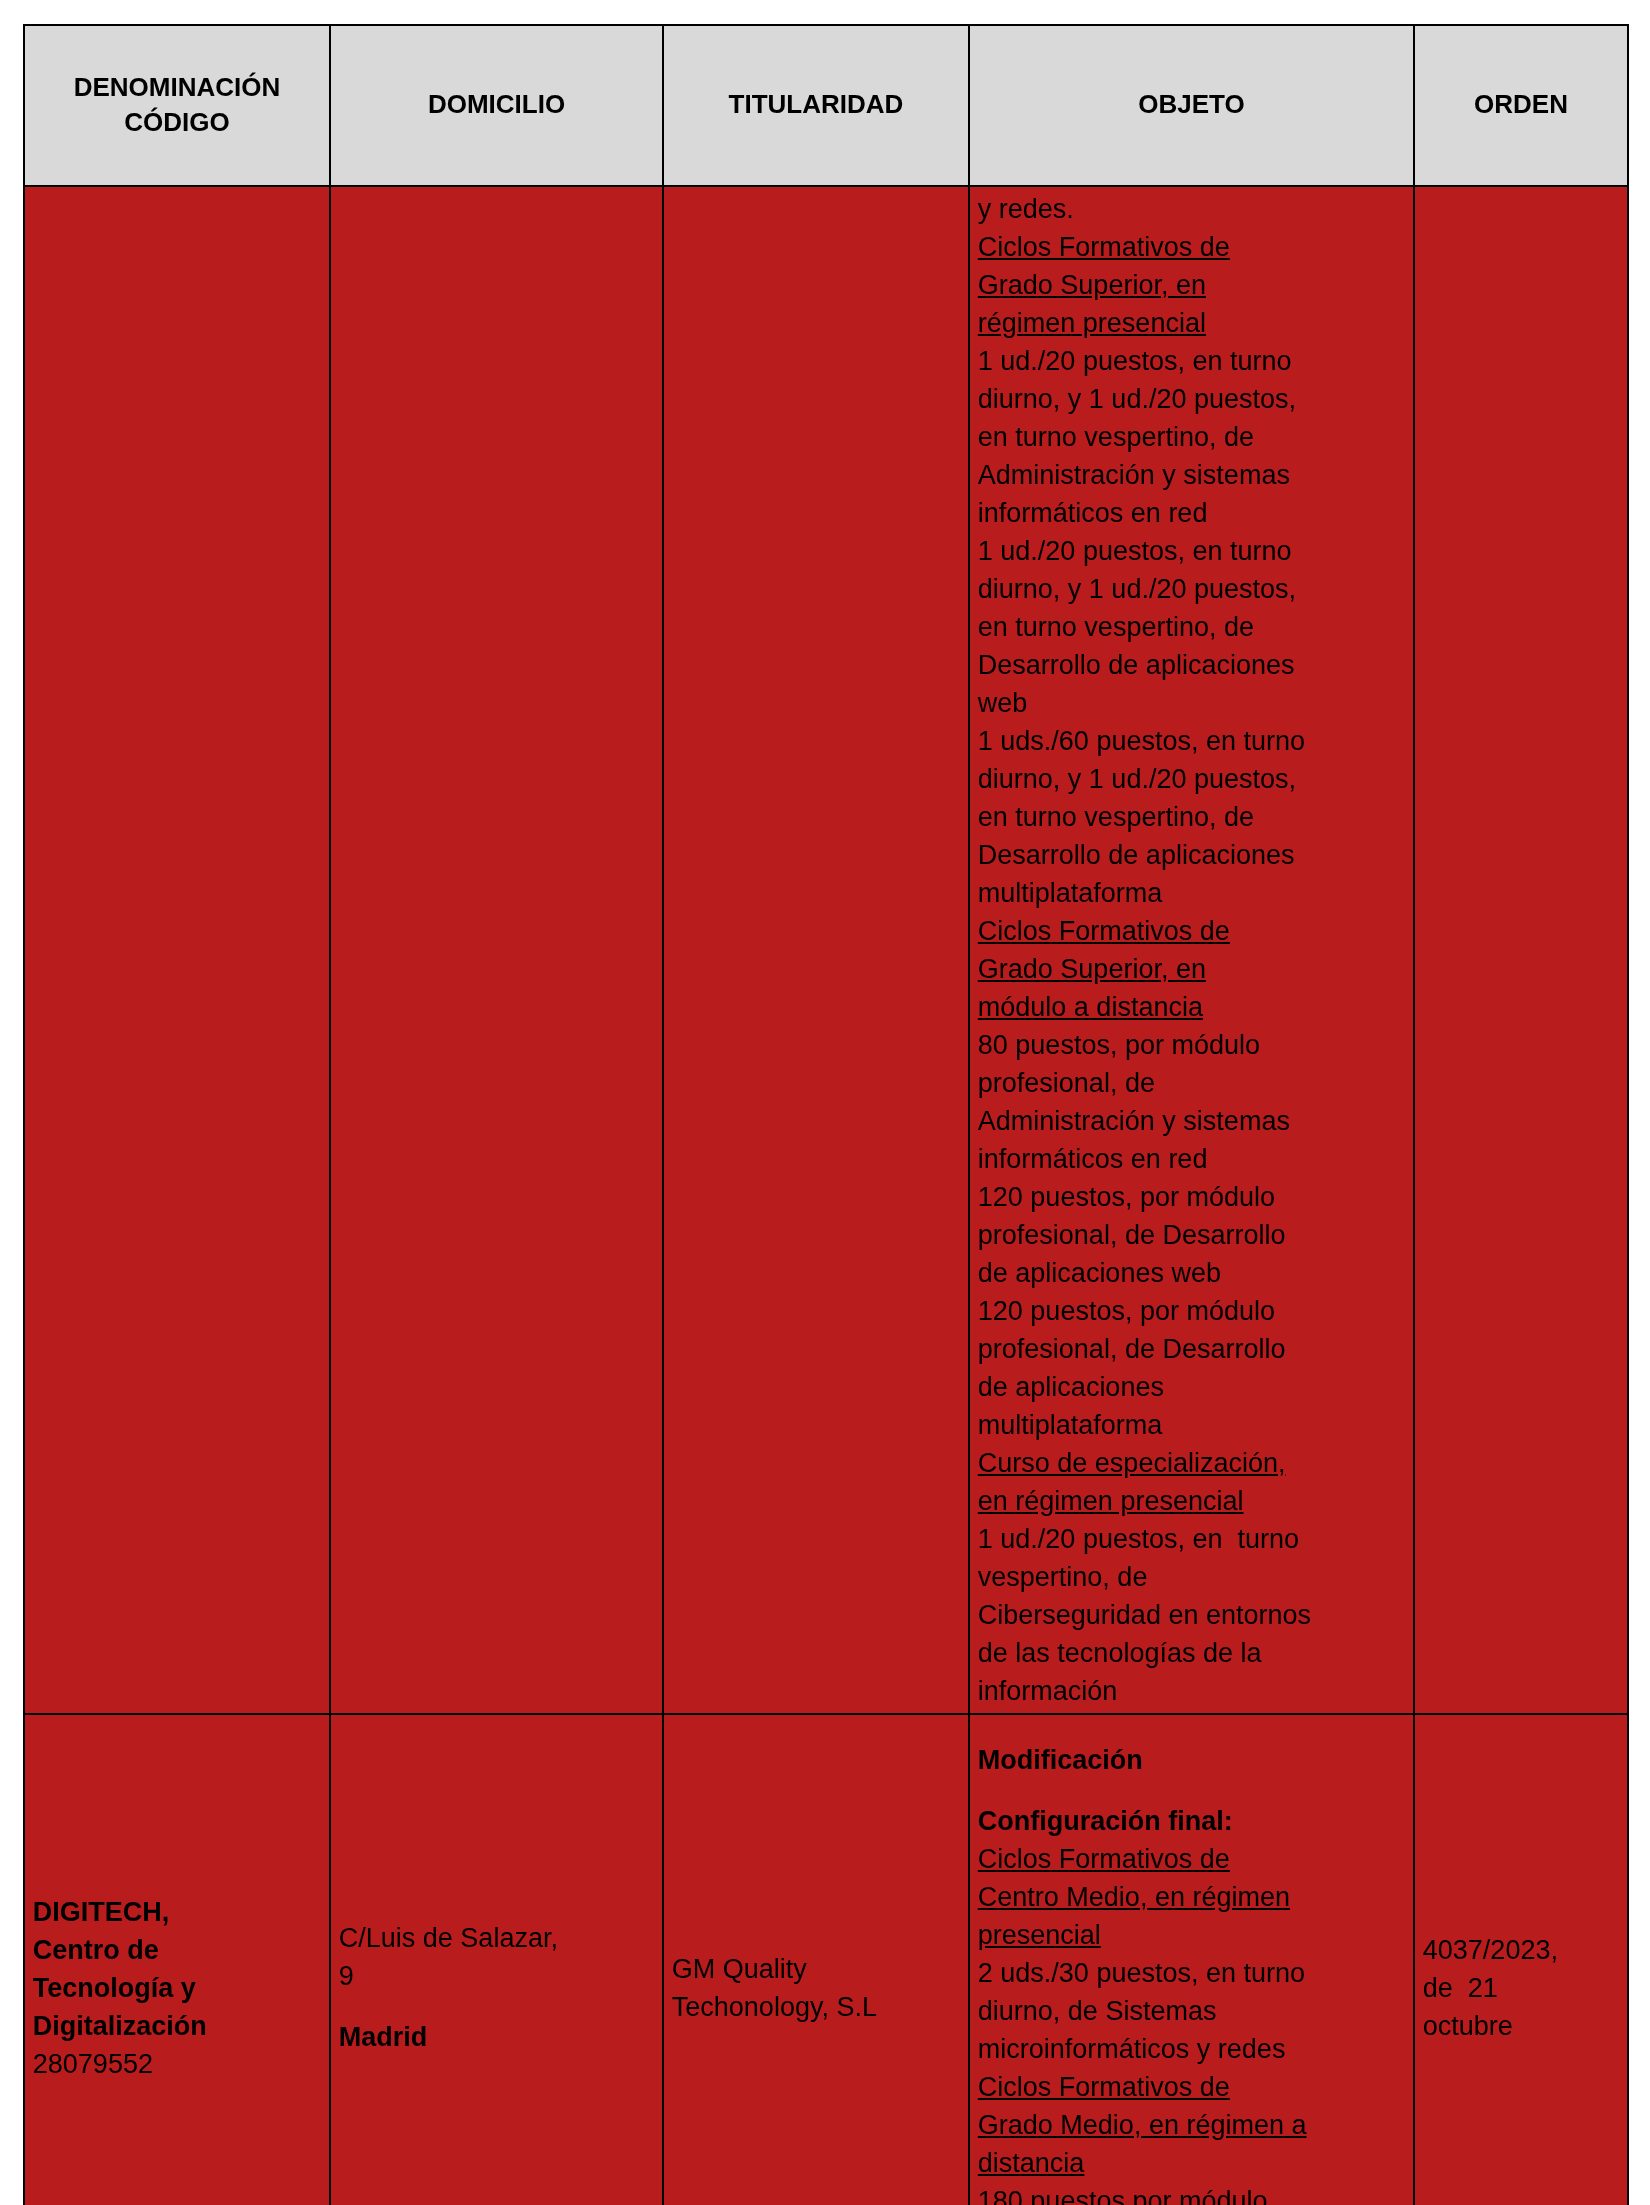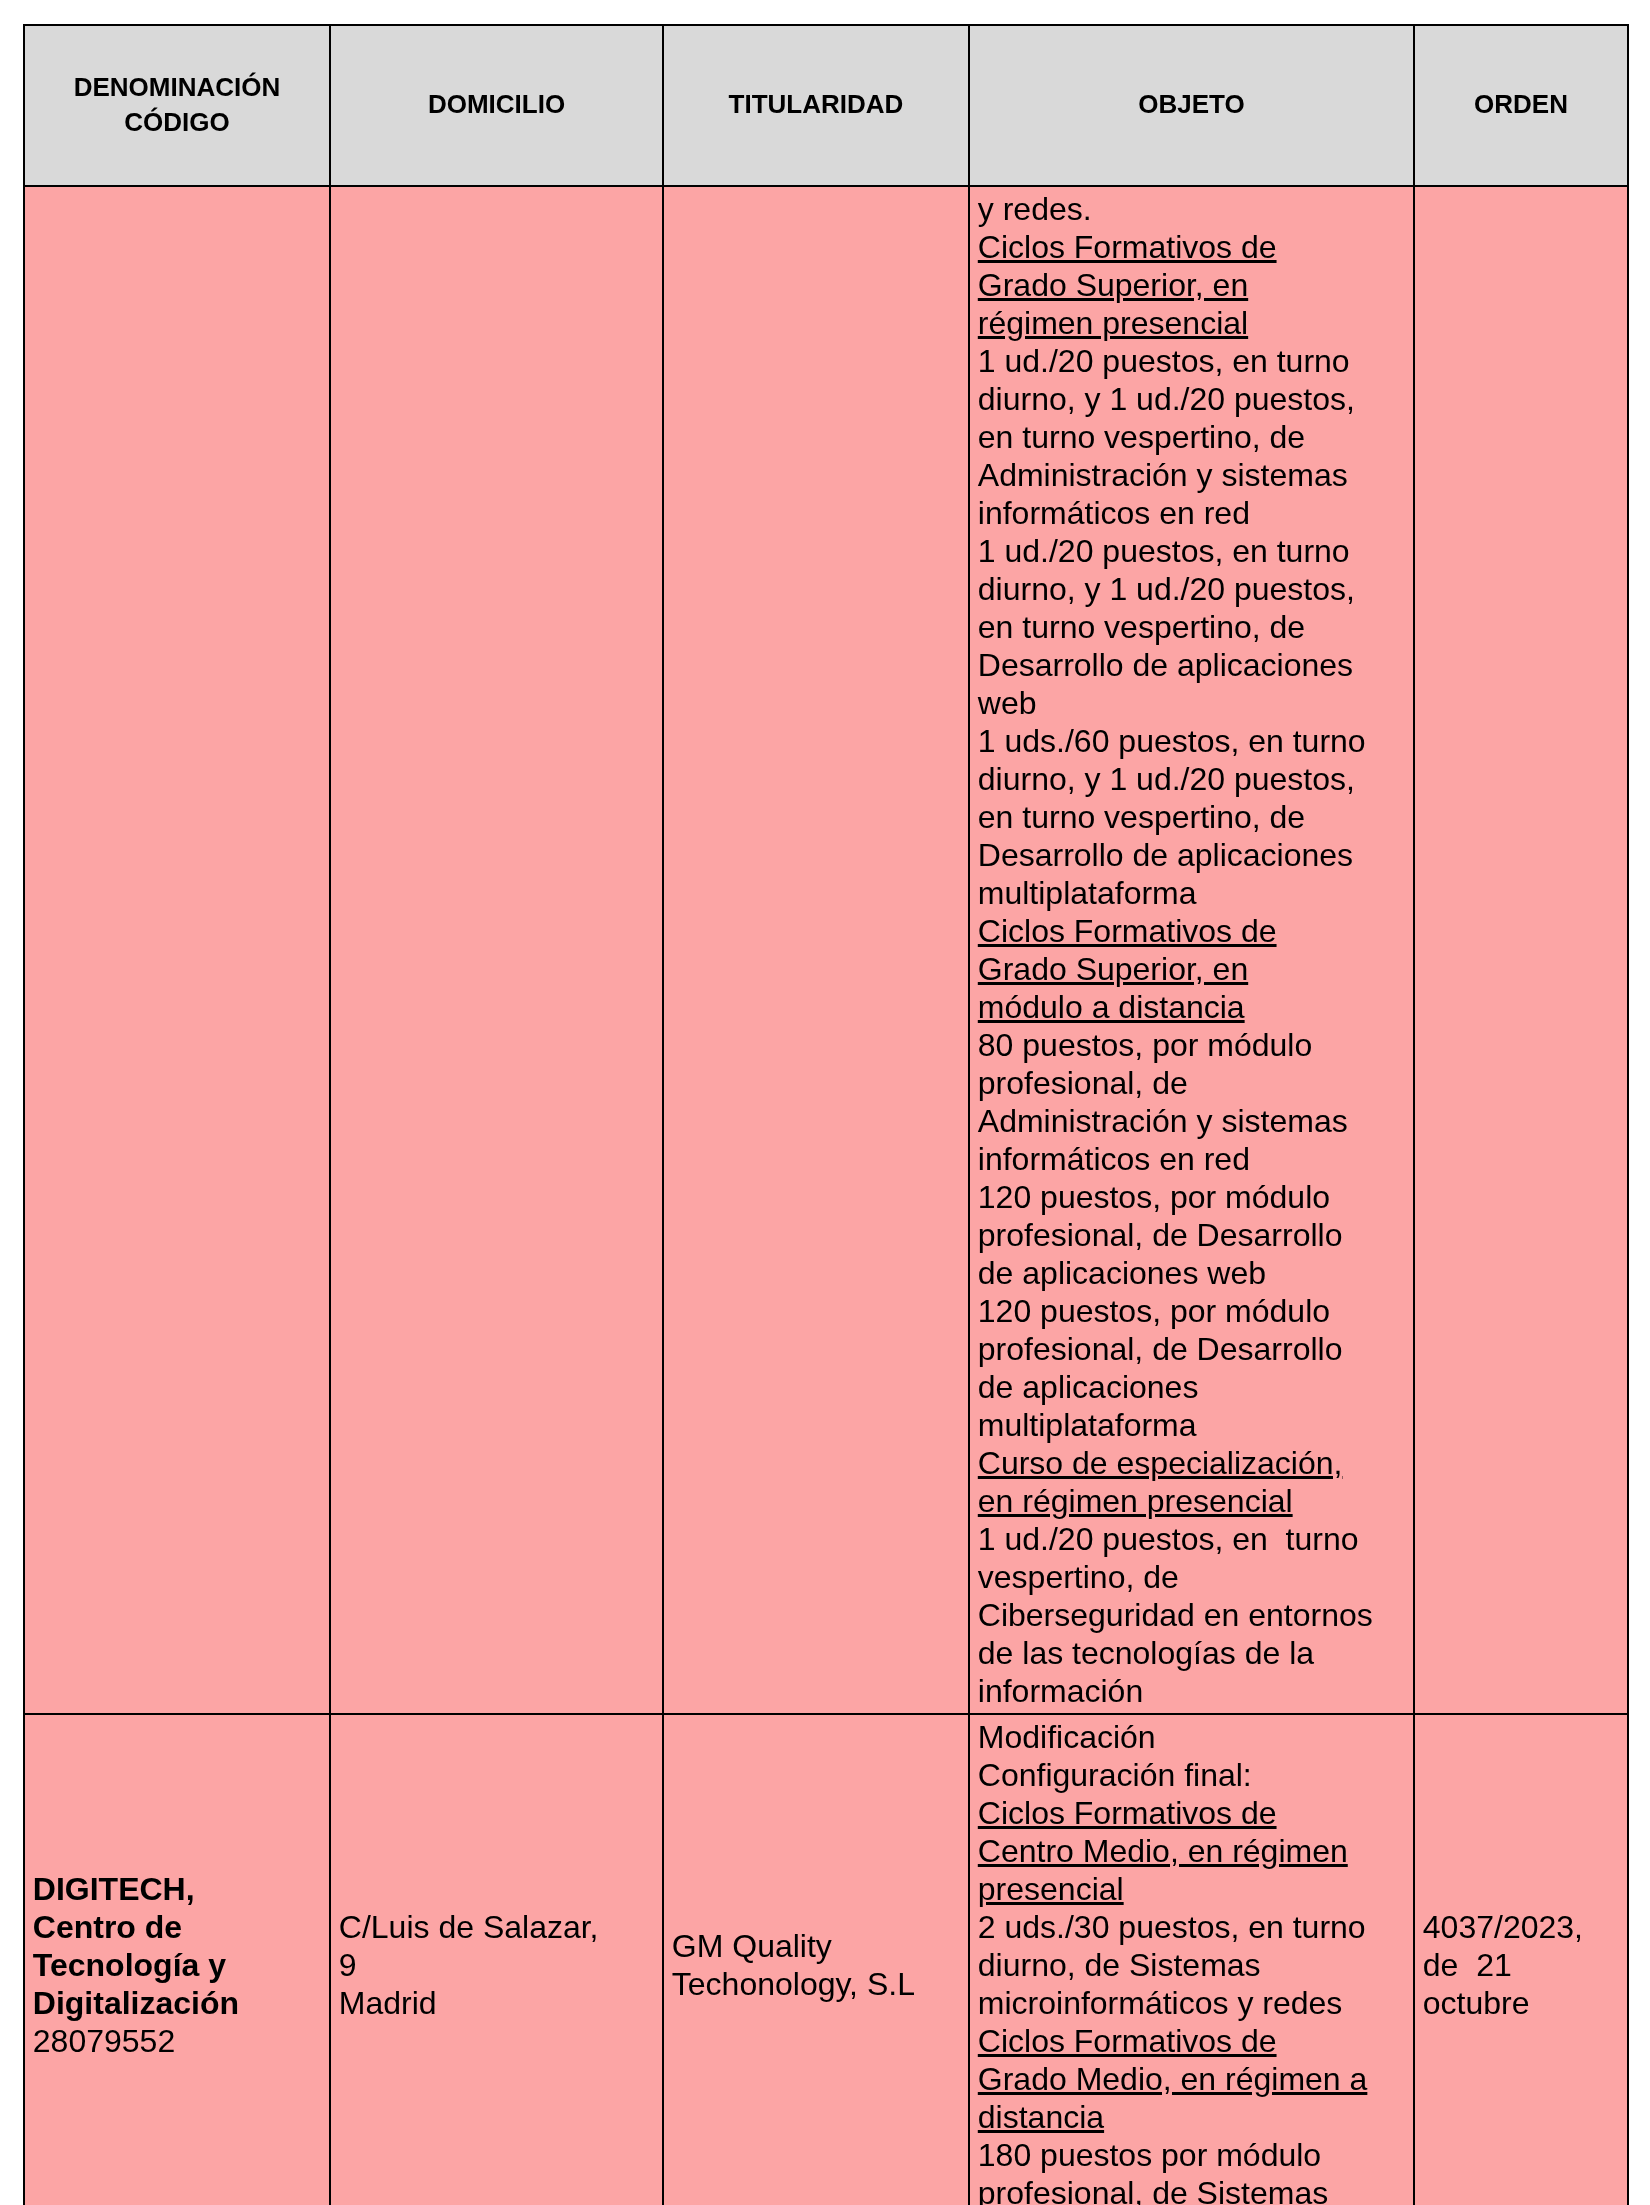--- a/index.html
+++ b/index.html
@@ -35,33 +35,33 @@
     height: 161px;
     font-size: 26px;
     font-weight: bold;
     text-align: center;
     vertical-align: middle;
     white-space: pre-line;
     line-height: 1.35;
     padding: 3.1px 6.3px;
   }
   tbody td {
-    font-size: 32px;
+    font-size: 27px;
     line-height: 38px;
     padding: 3.1px 7.8px;
     vertical-align: top;
-    background: #fca5a5;
+    background: #b91c1c;
   }
   tbody td.valign-middle { vertical-align: middle; }
   tbody tr.row-1 { height: 1521px; }
   tbody tr.row-2 { height: 502px; }
 
   .line { white-space: pre-wrap; }
   .line.u  { text-decoration: underline; }
-  .line.b  { font-weight: normal; }
+  .line.b  { font-weight: bold; margin-top: 23px; }
   .line.bi { font-weight: bold; }
 </style>
 </head>
 <body>
 
 <div class="page">
   <table class="doc-table">
     <colgroup>
       <col class="col-denominacion">
       <col class="col-domicilio">

